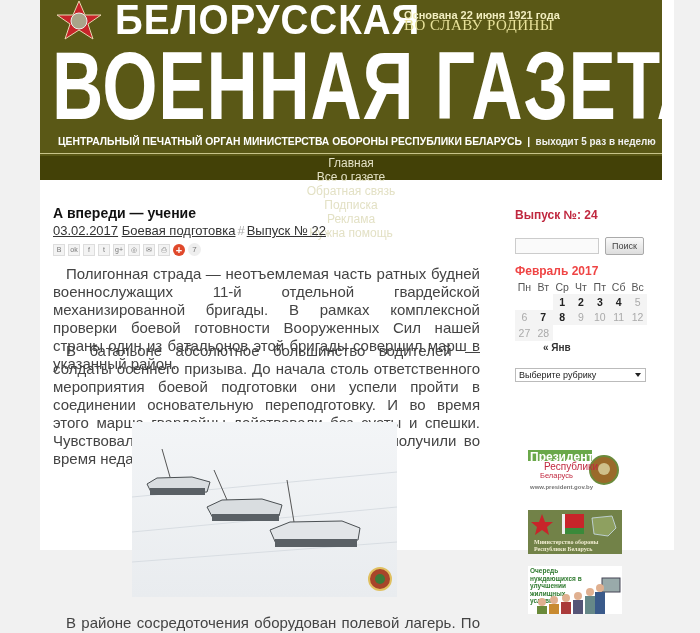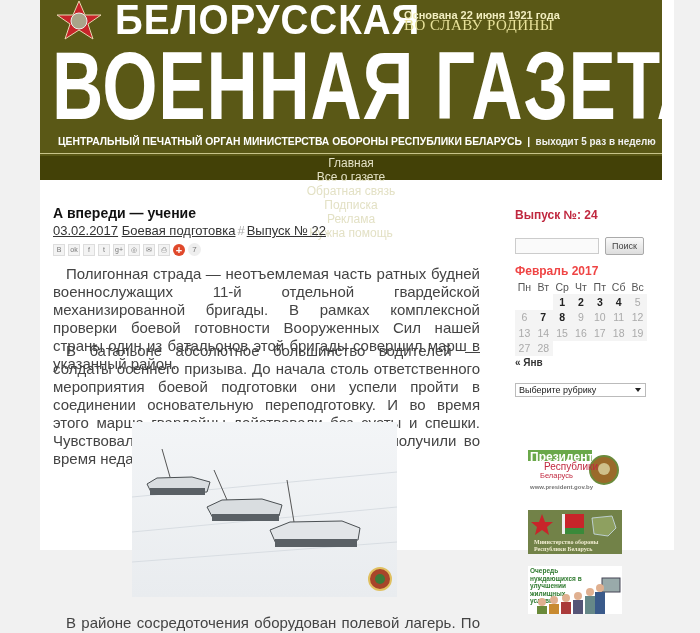--- a/index.html
+++ b/index.html
@@ -36,21 +36,21 @@
   .issue { color: #c0283f; font-size: 12px; font-weight: bold; }
   .search-row { display: flex; align-items: center; margin-top: 15px; }
   .search-input { width: 84px; height: 16px; border: 1px solid #ccc; background: #fafafa; }
   .search-btn { margin-left: 6px; height: 18px; padding: 0 6px; font-size: 9px; color: #444; border: 1px solid #aaa; border-radius: 2px; background: linear-gradient(#fafafa,#ddd); font-family: "Liberation Sans", sans-serif; }
   .cal-title { font-size: 12px; font-weight: bold; color: #ef4444; margin-top: 9px; }
   table.cal { border-collapse: separate; border-spacing: 0; margin-top: 1px; width: 132px; }
   table.cal th { font-size: 10.5px; font-weight: normal; color: #555; text-align: center; height: 15px; width: 19px; margin-left: 24px; }
   table.cal td { font-size: 10.5px; text-align: center; height: 15.5px; color: #aaa; background: #f4f4f4; }
   table.cal td.empty { background: transparent; }
   table.cal td.b { color: #222; font-weight: bold; }
-  .prev { font-size: 10px; font-weight: bold; color: #333; margin-top: 1px; }
+  .prev { font-size: 10px; font-weight: bold; color: #333; margin-top: 1px; margin-left: 28px; }
   .select { margin-top: 15px; width: 131px; height: 14px; border: 1px solid #bbb; font-size: 9px; color: #222; display: flex; align-items: center; justify-content: space-between; padding: 0 4px 0 3px; background: #fff; }
   .select .arr { width: 0; height: 0; border-left: 3px solid transparent; border-right: 3px solid transparent; border-top: 4px solid #222; }
   .banner { position: absolute; left: 488px; width: 94px; height: 44px; overflow: hidden; }
   .b1 { top: 450px; background: #fff; }
   .b2 { top: 510px; background: #6d7c45; }
   .b3 { top: 566px; height: 48px; background: #fff; }
 </style>
 </head>
 <body>
 
@@ -162,29 +162,20 @@
           <td>5</td>
         </tr>
         <tr>
           <td>6</td>
           <td class="b">7</td>
           <td class="b">8</td>
           <td>9</td>
           <td>10</td>
           <td>11</td>
           <td>12</td>
-        </tr>
-        <tr>
-          <td>13</td>
-          <td>14</td>
-          <td>15</td>
-          <td>16</td>
-          <td>17</td>
-          <td>18</td>
-          <td>19</td>
         </tr>
         <tr>
           <td>27</td>
           <td>28</td>
           <td class="empty"></td>
           <td class="empty"></td>
           <td class="empty"></td>
           <td class="empty"></td>
           <td class="empty"></td>
         </tr>

